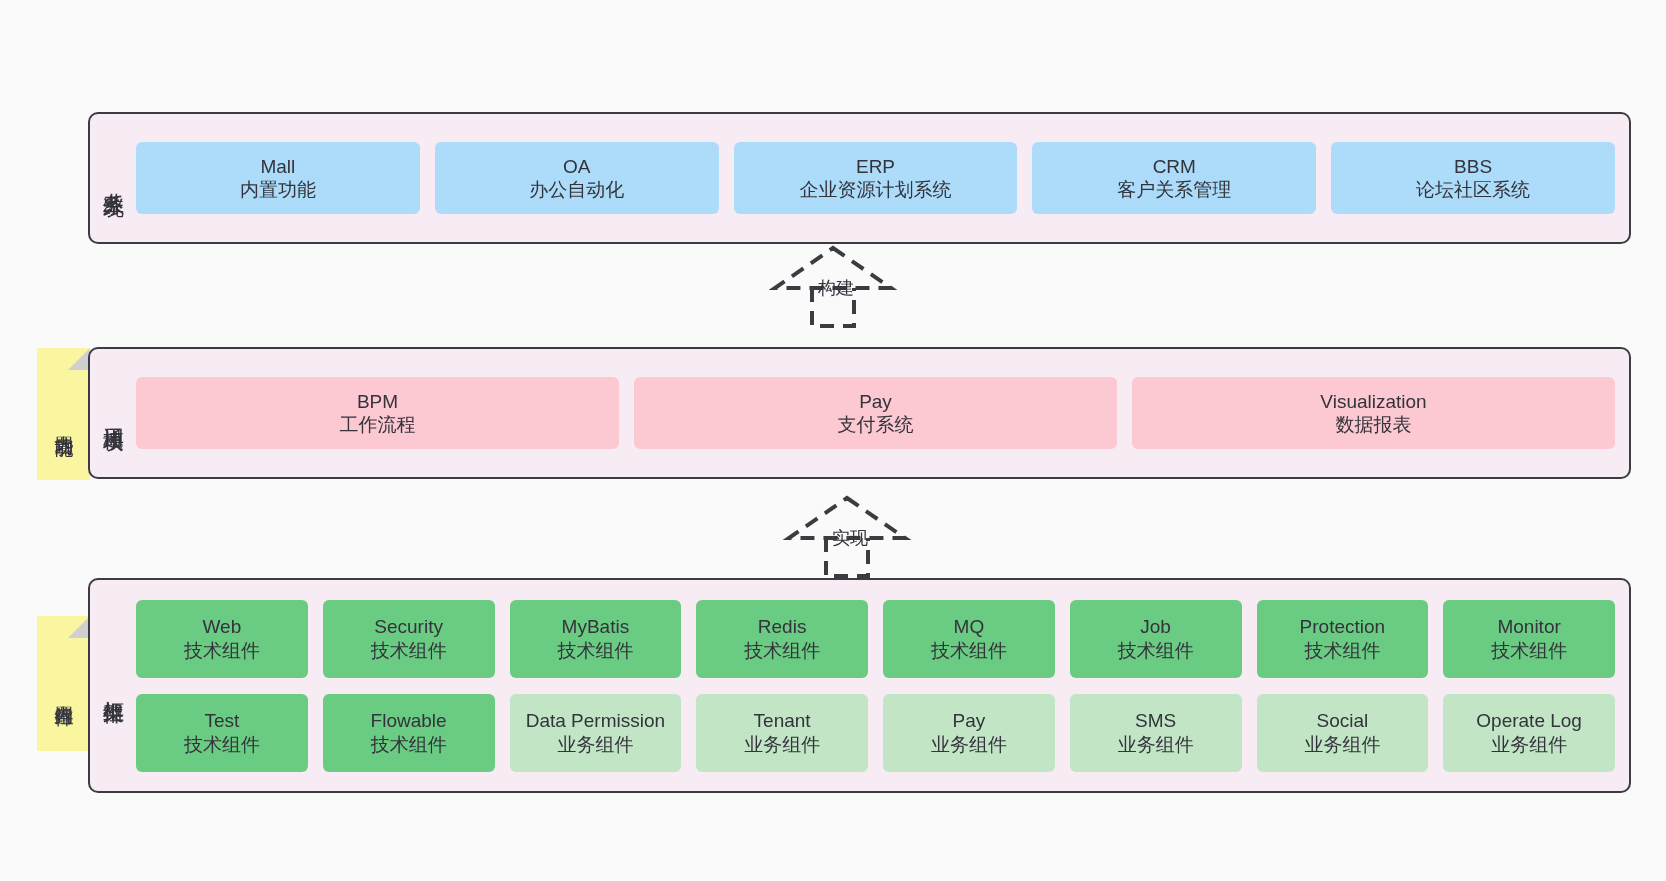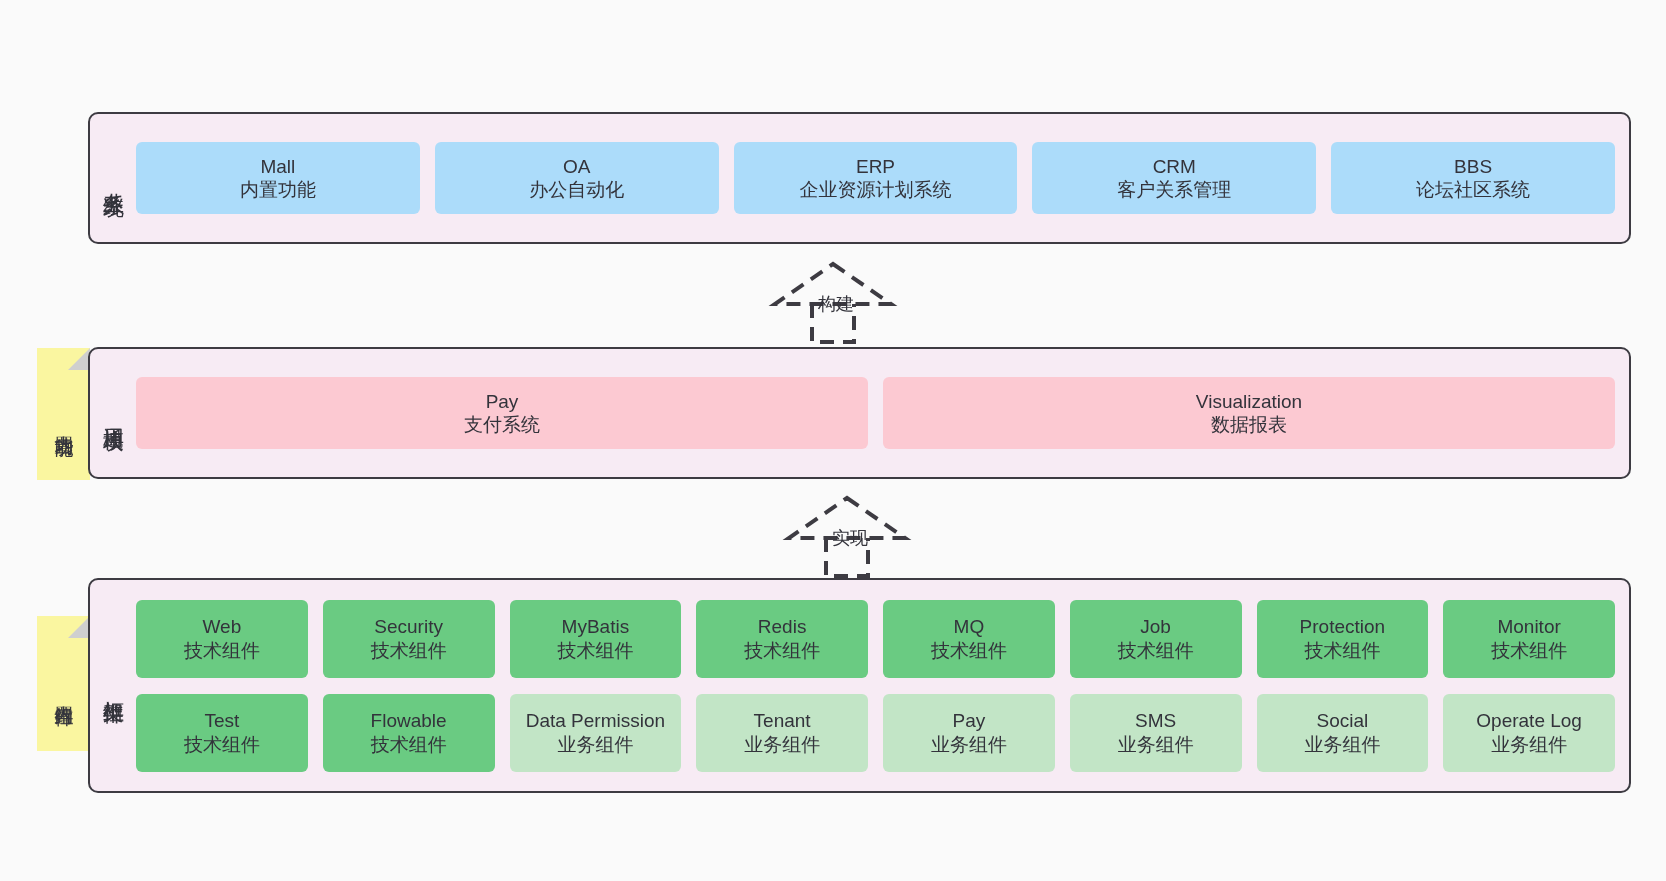--- a/index.html
+++ b/index.html
@@ -128,21 +128,21 @@
   
   .arrow-group { position: absolute; }
   .arrow-group svg { display: block; overflow: visible; }
   .arrow-label {
     position: absolute;
     font-size: 18px;
     color: #33333B;
     background: transparent;
     white-space: nowrap;
   }
-  #arrow-build   { left: 758px; top: 258px; width: 150px; height: 86px; }
+  #arrow-build   { left: 758px; top: 242px; width: 150px; height: 86px; }
   #arrow-build   .arrow-label { left: 60px; top: 34px; }
   #arrow-impl    { left: 772px; top: 492px; width: 150px; height: 86px; }
   #arrow-impl    .arrow-label { left: 60px; top: 34px; }
 </style>
 </head>
 <body>
 
 <div id="canvas">
 
   <div class="layer" id="layer-business">
@@ -183,20 +183,24 @@
 
   <div class="note" id="note-functions">
     <span>内置功能</span>
   </div>
 
   <div class="layer" id="layer-modules">
     <div class="layer-title">通用模块</div>
     <div class="layer-body">
       <div class="row">
         <div class="card c-pink">
+          <span class="name">BPM</span>
+          <span class="sub">工作流程</span>
+        </div>
+        <div class="card c-pink">
           <span class="name">Pay</span>
           <span class="sub">支付系统</span>
         </div>
         <div class="card c-pink">
           <span class="name">Visualization</span>
           <span class="sub">数据报表</span>
         </div>
       </div>
     </div>
   </div>

